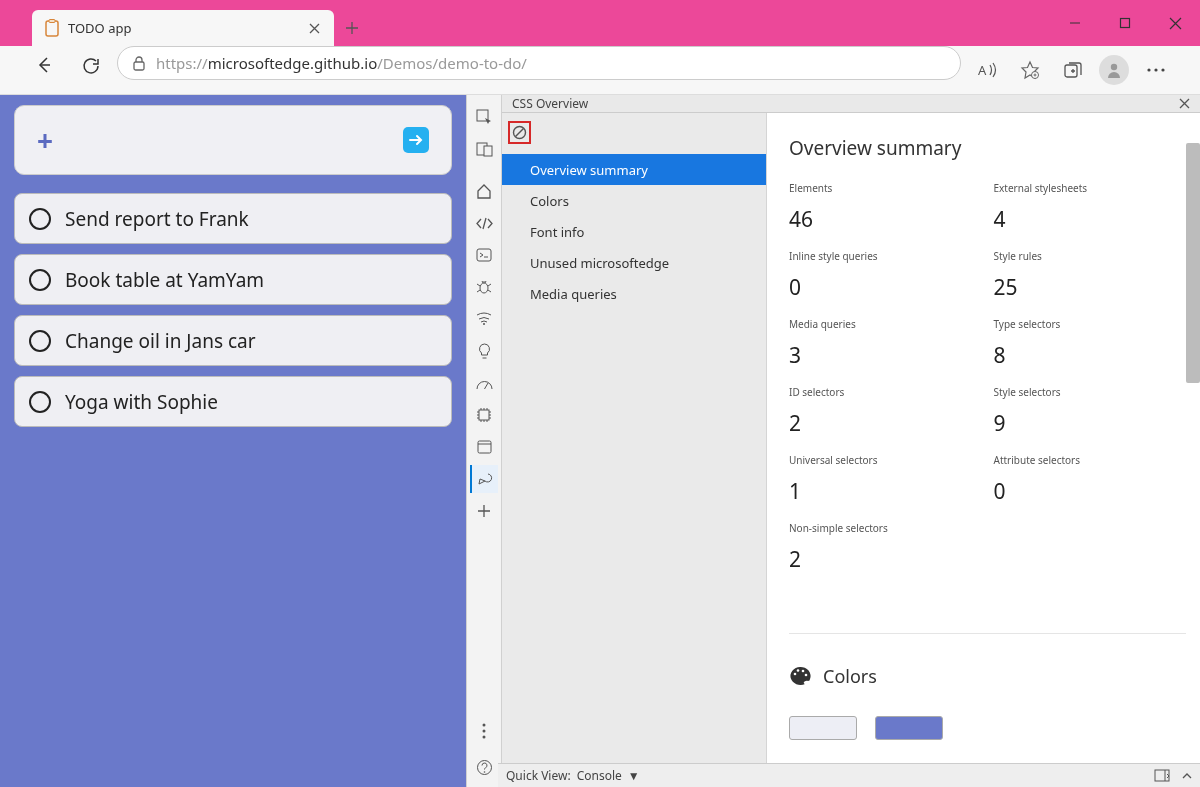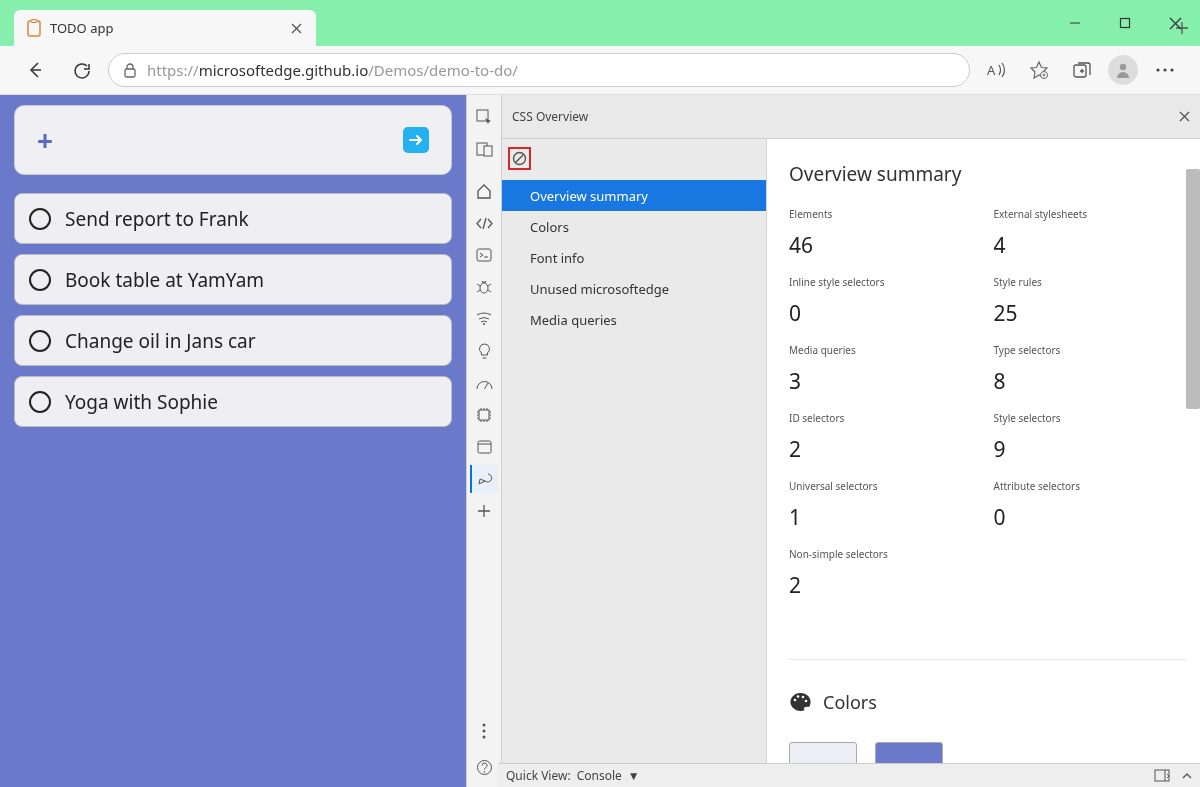--- a/index.html
+++ b/index.html
@@ -1,28 +1,28 @@
 <!DOCTYPE html>
 <html><head>
   <meta charset="utf-8">
   <style>
     * { margin: 0; padding: 0; box-sizing: border-box; font-family: "Segoe UI", system-ui, sans-serif; }
     body { width: 1200px; height: 787px; background: #e8e8e8; overflow: hidden; position: relative; }
 
     
-    .title-bar { height: 46px; background: #86efac; display: flex; align-items: flex-end; padding-left: 14px; justify-content: space-between; }
+    .title-bar { height: 46px; background: #ec4899; display: flex; align-items: flex-end; padding-left: 32px; }
     .tab { background: #f7f7f7; height: 36px; width: 302px; border-radius: 6px 6px 0 0; display: flex; align-items: center; padding: 0 12px; gap: 8px; }
     .tab-favicon { width: 16px; height: 18px; }
     .tab-title { font-size: 13px; color: #333; flex: 1; }
     .tab-close { width: 16px; height: 16px; display: flex; align-items: center; justify-content: center; color: #555; cursor: pointer; }
     .new-tab { width: 36px; height: 36px; display: flex; align-items: center; justify-content: center; color: #555; cursor: pointer; }
     .window-controls { position: absolute; top: 0; right: 0; display: flex; height: 46px; align-items: center; }
     .window-btn { width: 50px; height: 46px; display: flex; align-items: center; justify-content: center; color: #333; }
 
-    .toolbar { height: 49px; background: #f7f7f7; display: flex; align-items: center; padding: 0 16px; gap: 8px; border-bottom: 1px solid #ddd; }
+    .toolbar { height: 49px; background: #f7f7f7; display: flex; padding: 0 25px; gap: 8px; border-bottom: 1px solid #ddd; }
     .tb-btn { width: 38px; height: 38px; display: flex; align-items: center; justify-content: center; border-radius: 4px; color: #444; }
     .addr { flex: 1; height: 34px; background: #fff; border: 1px solid #ccc; border-radius: 18px; display: flex; align-items: center; padding: 0 14px; gap: 10px; }
     .addr-text { font-size: 15px; color: #999; }
     .addr-text .dark { color: #333; }
     .tb-right { display: flex; gap: 4px; align-items: center; }
     .avatar { width: 30px; height: 30px; background: #ddd; border-radius: 50%; display: flex; align-items: center; justify-content: center; }
 
     
     .content { display: flex; height: calc(100% - 95px); }
 
@@ -36,21 +36,21 @@
     .task-text { font-size: 19px; color: #222; }
 
     
     .devtools-icons { width: 36px; background: #f3f3f3; border-left: 1px solid #d0d0d0; border-right: 1px solid #d0d0d0; display: flex; flex-direction: column; align-items: center; padding-top: 6px; position: relative; }
     .dticon { width: 28px; height: 28px; display: flex; align-items: center; justify-content: center; color: #555; margin: 2px 0; }
     .dticon.active { border-left: 2px solid #0078d4; background: #e7f0fa; }
     .dticon-bottom { position: absolute; bottom: 4px; display: flex; flex-direction: column; align-items: center; gap: 4px; }
 
     
     .css-overview { flex: 1; display: flex; flex-direction: column; background: #fff; }
-    .co-header { height: 44px; background: #e9e9e9; display: flex; align-items: center; padding: 0 10px; font-size: 12px; color: #444; border-bottom: 1px solid #ccc; justify-content: space-between; }
+    .co-header { height: 18px; background: #e9e9e9; display: flex; align-items: center; padding: 0 10px; font-size: 12px; color: #444; border-bottom: 1px solid #ccc; justify-content: space-between; }
     .co-body { flex: 1; display: flex; }
     .co-sidebar { width: 265px; background: #eaeaea; border-right: 1px solid #d5d5d5; padding-top: 4px; }
     .clear-container { padding: 4px 6px; }
     .clear-btn { width: 23px; height: 23px; border: 2.5px solid #d62828; display: flex; align-items: center; justify-content: center; }
     .nav-item { height: 31px; display: flex; align-items: center; font-size: 13px; padding-left: 28px; color: #333; cursor: pointer; }
     .nav-item.selected { background: #1877e0; color: #fff; }
     .co-main { flex: 1; overflow-y: auto; padding: 22px 14px 14px 22px; position: relative; }
     .section-title { font-size: 19px; color: #333; margin-bottom: 20px; font-weight: 400; }
     .stats { display: grid; grid-template-columns: 1fr 1fr; row-gap: 16px; column-gap: 12px; }
     .stat-label { font-size: 10px; color: #555; }
@@ -327,21 +327,21 @@
         <div class="stats">
           <div>
               <div class="stat-label">Elements</div>
               <div class="stat-value">46</div>
             </div>
           <div>
               <div class="stat-label">External stylesheets</div>
               <div class="stat-value">4</div>
             </div>
           <div>
-              <div class="stat-label">Inline style selectors</div>
+              <div class="stat-label">Inline style queries</div>
               <div class="stat-value">0</div>
             </div>
           <div>
               <div class="stat-label">Style rules</div>
               <div class="stat-value">25</div>
             </div>
           <div>
               <div class="stat-label">Media queries</div>
               <div class="stat-value">3</div>
             </div>

